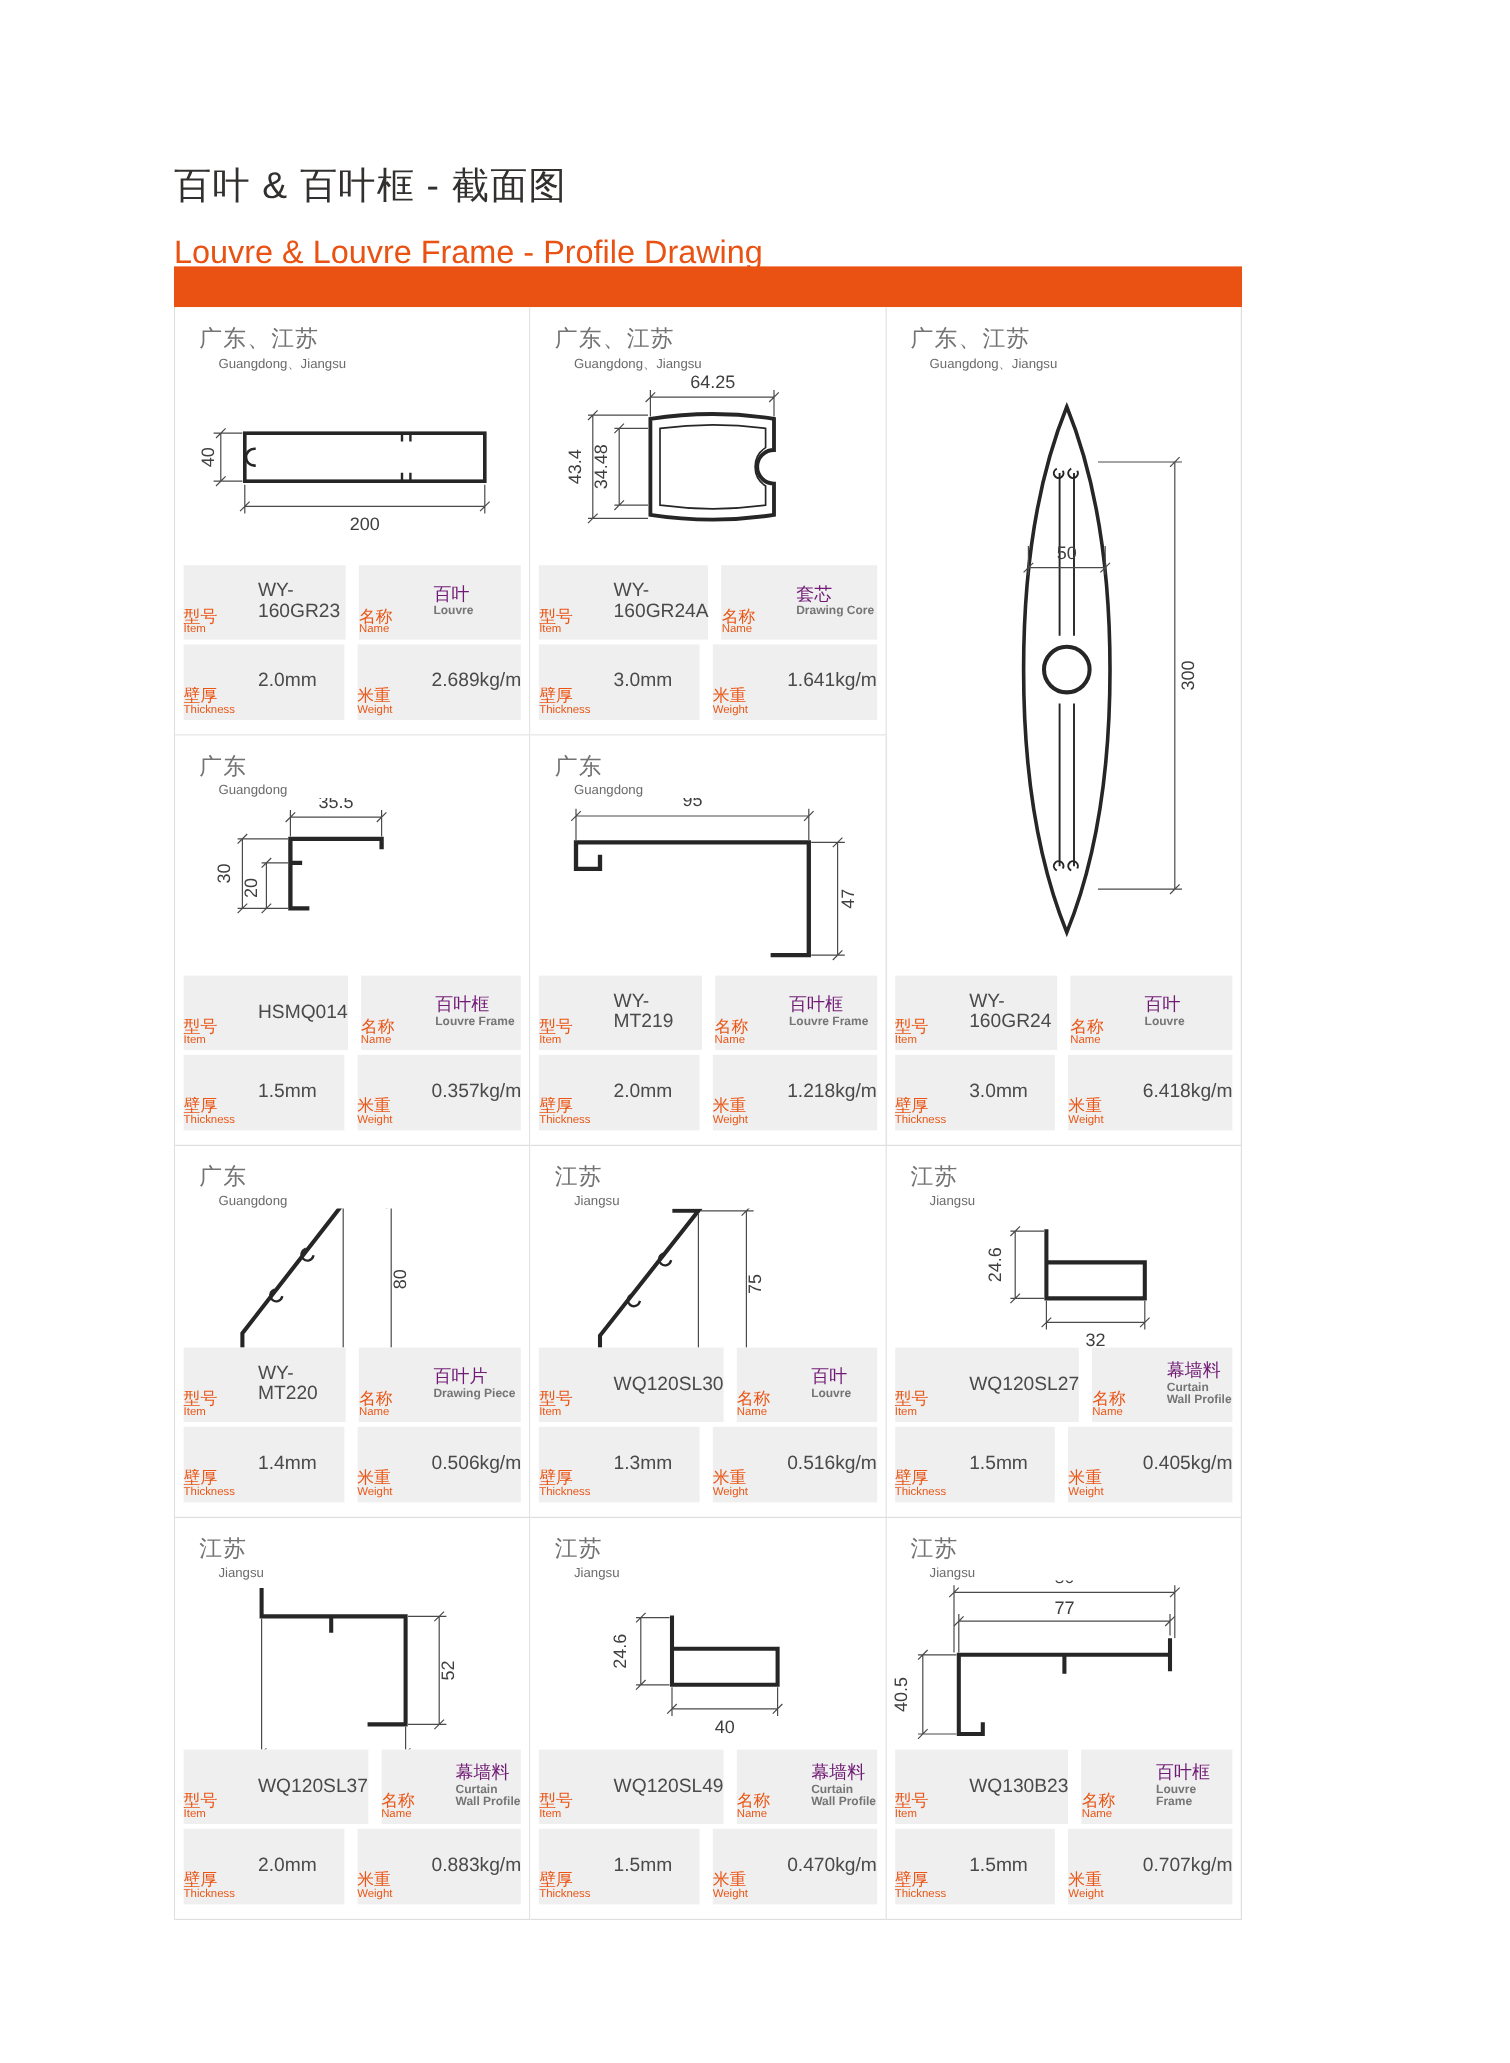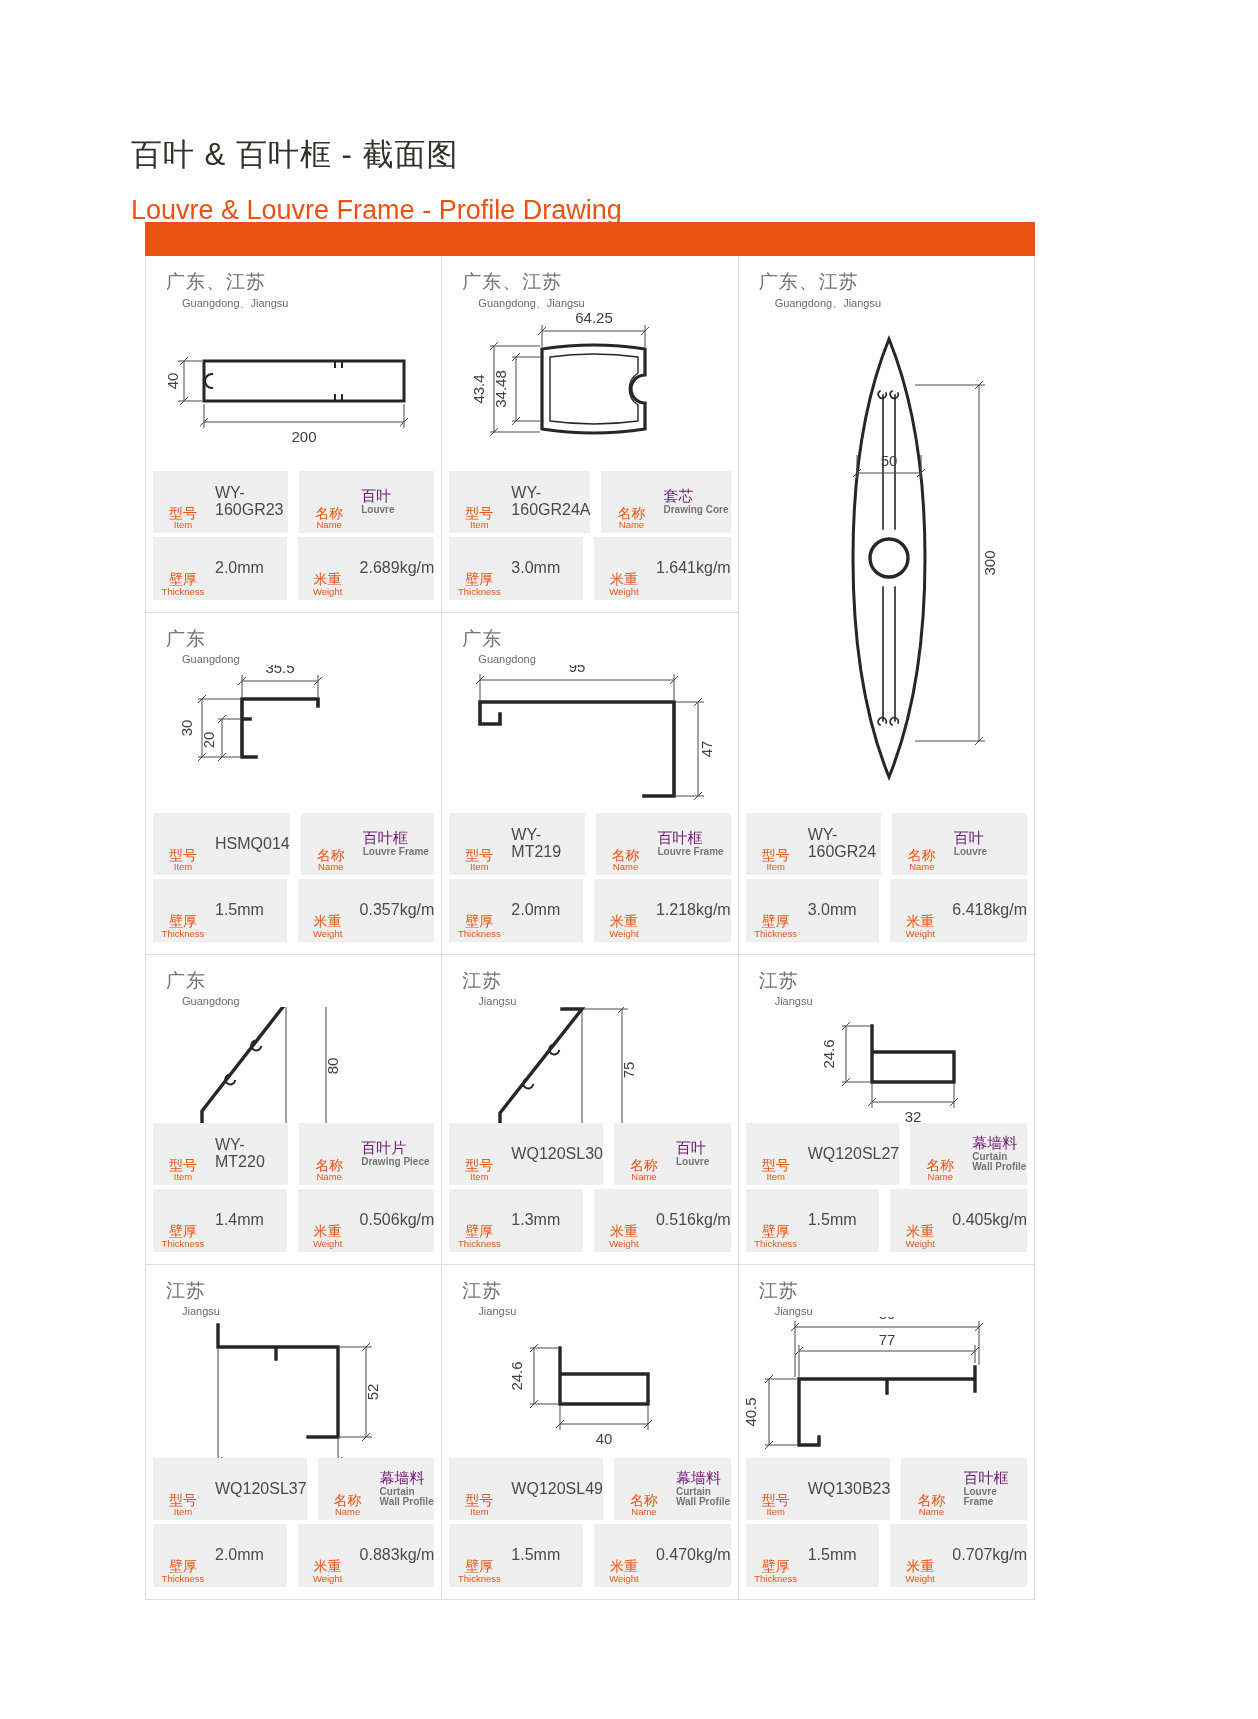--- a/index.html
+++ b/index.html
@@ -1,20 +1,20 @@
 <!DOCTYPE html>
 <html><head>
 <meta charset="utf-8">
 <style>
   * { margin:0; padding:0; box-sizing:border-box; }
   html,body { background:#ffffff; }
   body { font-family:"Liberation Sans", sans-serif; }
   .page { position:relative; width:1258px; height:1719px; background:#fff; overflow:hidden; }
 
-  .title-block { position:absolute; left:131px; top:134px; }
+  .title-block { position:absolute; left:145px; top:134px; }
   .title-zh { font-size:31px; font-weight:500; color:#32302e; letter-spacing:1px; }
   .title-en { font-size:27px; color:#e95212; margin-top:19px; }
 
   .accent-bar { position:absolute; left:145px; top:222px; width:890px; height:34px; background:#e95212; }
 
   .grid { position:absolute; left:145px; top:256px; width:890px;
           display:grid; grid-template-columns:repeat(3,1fr);
           grid-template-rows:357px 342px 310px 335px;
           border-left:1px solid #dedede; }
   .cell { border-right:1px solid #dedede; border-bottom:1px solid #dedede;
@@ -31,21 +31,21 @@
   .draw { flex:1; display:flex; align-items:center; justify-content:flex-start; overflow:hidden; }
   .draw.right { justify-content:flex-end; padding-right:26px; }
   svg { display:block; }
   svg .prof { stroke:#262626; fill:none; stroke-linecap:square; stroke-linejoin:miter; }
   svg .dim  { stroke:#4a4a4a; stroke-width:1; fill:none; }
   svg text  { font-family:"Liberation Sans",sans-serif; font-size:15px; fill:#3f3f3f; }
 
   .spec { padding:0 7px; margin-bottom:12px; display:flex; flex-direction:column; gap:4px; }
   .spec-row { display:flex; gap:11px; }
   .pair { flex:1; display:flex; align-items:center; background:#efefef; min-height:37px; }
-  .lbl { width:60px; text-align:center; color:#ea5514; line-height:1.05; padding:3px 0;margin-top:32px; }
+  .lbl { width:60px; color:#ea5514; line-height:1.05; padding:3px 0;margin-top:32px; }
   .lbl-zh { font-size:14px; font-weight:500; }
   .lbl-en { font-size:9.5px; }
   .val { flex:1; font-size:16px; color:#4a4a4a; padding-left:2px; line-height:1.05; }
   .val-zh { font-size:15px; color:#701a75; }
   .val-en { font-size:10px; color:#757575; margin-top:1px;font-weight:bold; }
 </style>
 </head>
 <body>
 
 <div class="page">

